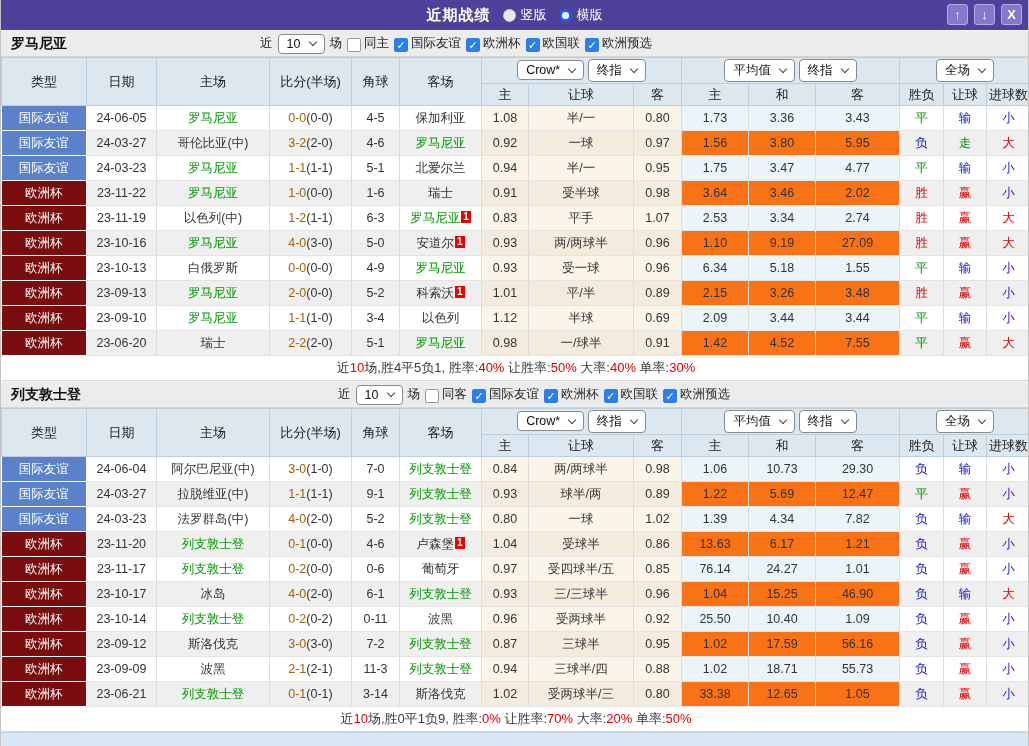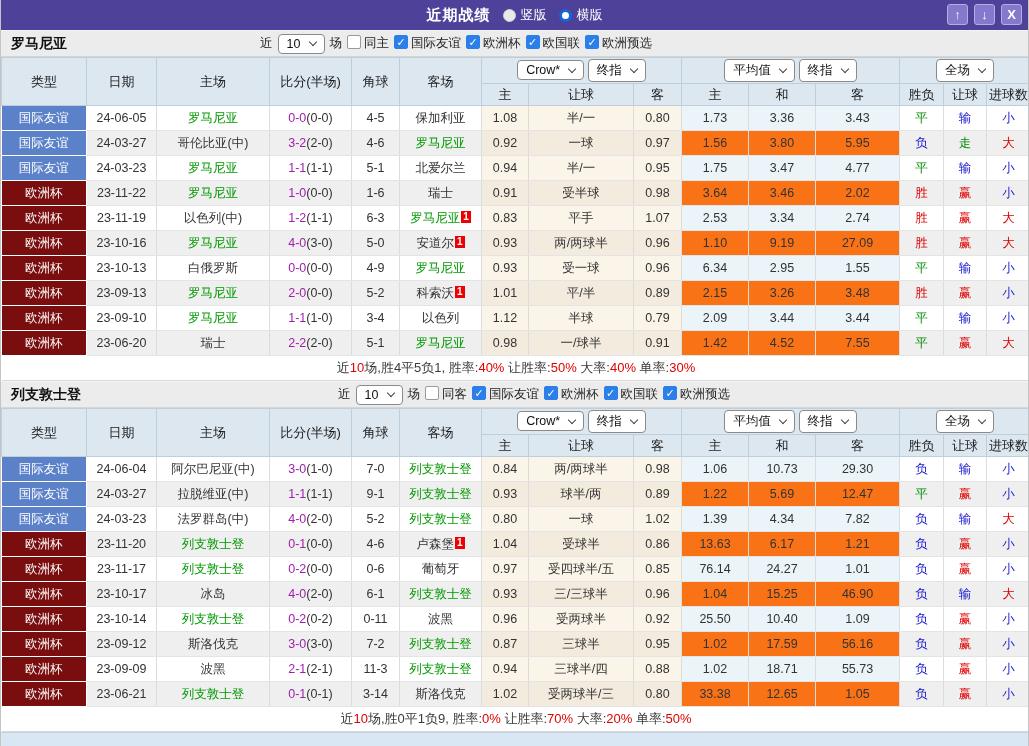--- a/index.html
+++ b/index.html
@@ -13,40 +13,40 @@
   .radio{width:13px;height:13px;border-radius:50%;background:#e9e9e9;border:1px solid #cfcfcf;display:inline-block}
   .radio.selected{background:#fff;border:3px solid #1566d6}
   .titlebar-buttons{position:absolute;right:6px;top:4px;display:flex}
   .tb-btn{width:21px;height:21px;background:#8579cd;border:1px solid #b6addf;border-radius:3px;color:#fff;display:flex;align-items:center;justify-content:center;font-weight:bold;font-size:13px;margin-left:6px;cursor:pointer;line-height:1}
   
   .sec-header{height:27px;background:#ececec;display:flex;align-items:center;padding:0 10px;border-bottom:1px solid #d6d6d6;border-top:1px solid #f5f5f5}
   .team{font-weight:bold;font-size:14px;color:#111}
   .filters{display:flex;align-items:center;gap:5px;font-size:12.5px;color:#222;margin-left:auto}
   .section:nth-of-type(1) .filters{margin-right:366px}
   .section:nth-of-type(2) .filters{margin-right:288px}
-  .cb-wrap{display:inline-flex;align-items:flex-start;gap:3px;cursor:pointer;white-space:nowrap}
+  .cb-wrap{display:inline-flex;align-items:flex-end;gap:3px;cursor:pointer;white-space:nowrap}
   .cb{width:14px;height:14px;border:1px solid #9a9a9a;border-radius:2px;background:#fff;display:inline-flex;align-items:center;justify-content:center;font-size:11px;line-height:1}
   .cb.checked{background:#2a7fe8;border-color:#2a7fe8;color:#fff;font-weight:bold}
   
   .select{display:inline-flex;align-items:center;gap:9px;background:#fff;border:1px solid #8a8a8a;border-radius:4px;padding:2px 8px;font-size:12.5px;color:#111;cursor:pointer;white-space:nowrap}
   .select .chev{width:6px;height:6px;border-right:1.6px solid #444;border-bottom:1.6px solid #444;transform:rotate(45deg);margin-top:-3px;display:inline-block}
   
   table.grid{width:1029px;border-collapse:collapse;table-layout:fixed}
   .grid th{background:#dce7f0;border:1px solid #bdcedd;font-weight:normal;font-size:13px;color:#1c1c1c;height:22px;padding:0}
   .grid tr.h1 th.grp{height:26px}
   .grid td{border-right:1px solid #dcdcdc;border-bottom:1px solid #e4e4e4;text-align:center;height:25px;font-size:12.5px;color:#333;padding:0;white-space:nowrap;overflow:hidden}
   .grid tr.stripe td{background:#efefef}
   .grid td.cream{background:#fbf4e9}
   .grid tr.stripe td.cream{background:#f3ebde}
   .grid td.blue{background:#eaf4f9}
   .grid tr.stripe td.blue{background:#f97316}
   .grid td.type{color:#fff;border-bottom:1px solid #fff;border-right:1px solid #fff;font-size:12.5px}
   .grid td.res{font-weight:normal}
   .tname.hl{color:#090}
-  .ft{color:#a21caf}
+  .ft{color:#a16207}
   .ht{color:#333}
   .card{display:inline-block;background:#ee0000;color:#fff;font-size:10px;line-height:12px;padding:0 2px;margin-left:1px;vertical-align:2px;font-weight:bold}
   .grid td.sum{height:25px;border-right:none;border-bottom:1px solid #d8d8d8;font-size:13px;color:#3a3a3a;background:#fff}
   .sum .red{color:#e00000}
   .bottom-strip{height:24px;background:#d9e7f4;border-top:1px solid #c3d3e2}
 </style>
 </head>
 <body>
 
 <div class="window">
@@ -266,21 +266,21 @@
       <td class="type" style="background:#7a0d0d">欧洲杯</td>
       <td>23-10-13</td>
       <td><span class="tname">白俄罗斯</span></td>
       <td><span class="ft">0-0</span><span class="ht">(0-0)</span></td>
       <td>4-9</td>
       <td><span class="tname hl">罗马尼亚</span></td>
       <td class="cream">0.93</td>
       <td class="cream">受一球</td>
       <td class="cream">0.96</td>
       <td class="blue">6.34</td>
-      <td class="blue">2.95</td>
+      <td class="blue">5.18</td>
       <td class="blue">1.55</td>
       <td class="res" style="color:#008a00">平</td>
               <td class="res" style="color:#1616cf">输</td>
               <td class="res" style="color:#1616cf">小</td>
     </tr>
             <tr class="stripe">
       <td class="type" style="background:#7a0d0d">欧洲杯</td>
       <td>23-09-13</td>
       <td><span class="tname hl">罗马尼亚</span></td>
       <td><span class="ft">2-0</span><span class="ht">(0-0)</span></td>
@@ -298,21 +298,21 @@
     </tr>
             <tr class="">
       <td class="type" style="background:#7a0d0d">欧洲杯</td>
       <td>23-09-10</td>
       <td><span class="tname hl">罗马尼亚</span></td>
       <td><span class="ft">1-1</span><span class="ht">(1-0)</span></td>
       <td>3-4</td>
       <td><span class="tname">以色列</span></td>
       <td class="cream">1.12</td>
       <td class="cream">半球</td>
-      <td class="cream">0.79</td>
+      <td class="cream">0.69</td>
       <td class="blue">2.09</td>
       <td class="blue">3.44</td>
       <td class="blue">3.44</td>
       <td class="res" style="color:#008a00">平</td>
               <td class="res" style="color:#1616cf">输</td>
               <td class="res" style="color:#1616cf">小</td>
     </tr>
             <tr class="stripe">
       <td class="type" style="background:#7a0d0d">欧洲杯</td>
       <td>23-06-20</td>

